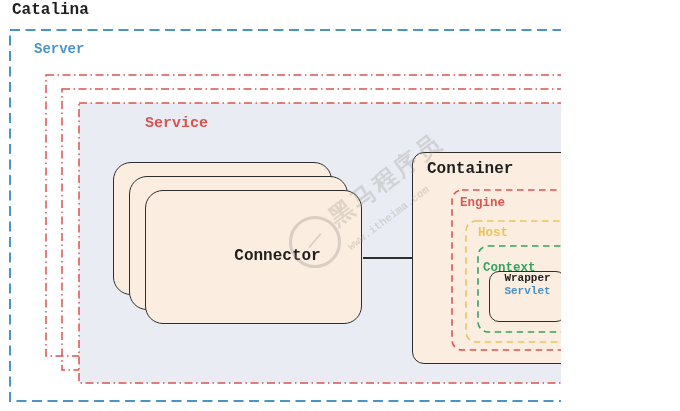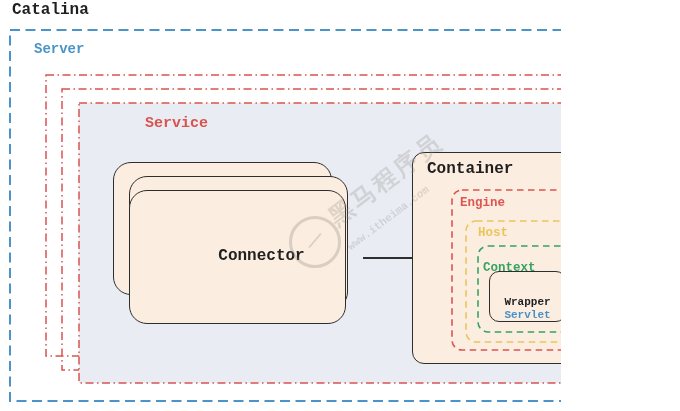--- a/index.html
+++ b/index.html
@@ -22,21 +22,21 @@
 
   .node{
     position:absolute;background:#fbeee0;border:1.5px solid #2e2e2e;
     box-sizing:border-box;
   }
   .connector-box{border-radius:18px;}
   .connector-front{display:flex;align-items:center;justify-content:center;}
   .container-box{border-radius:12px;}
   .wrapper-box{
     border-radius:10px;display:flex;flex-direction:column;
-    align-items:center;justify-content:flex-end;gap:1px;
+    align-items:center;justify-content:flex-start;gap:1px;
   }
   .link-line{position:absolute;left:363px;top:257px;width:49px;height:2px;background:#2e2e2e;}
 
   svg.frame{position:absolute;overflow:visible;}
 
   .watermark{position:absolute;pointer-events:none;}
   .wm-circle{
     position:absolute;left:289px;top:216px;width:46px;height:46px;border-radius:50%;
     border:3px solid rgba(140,134,128,0.30);
     display:flex;align-items:center;justify-content:center;
@@ -69,21 +69,21 @@
   <svg class="frame" style="left:61px;top:88px;" width="557" height="284">
     <rect x="1" y="1" width="554" height="281" fill="none" stroke="#d9534f" stroke-width="1.5" stroke-dasharray="8 3.5 1.5 3.5"></rect>
   </svg>
   <svg class="frame" style="left:78px;top:102px;" width="555" height="283">
     <rect x="1" y="1" width="552" height="280" fill="#e9ecf3" stroke="#d9534f" stroke-width="1.5" stroke-dasharray="8 3.5 1.5 3.5"></rect>
   </svg>
   <div class="lbl service-label">Service</div>
 
   <div class="node connector-box" style="left:113px;top:162px;width:219px;height:133px;"></div>
   <div class="node connector-box" style="left:129px;top:176px;width:219px;height:134px;"></div>
-  <div class="node connector-box connector-front" style="left:129px;top:190px;width:217px;height:134px;padding-left:48px;">
+  <div class="node connector-box connector-front" style="left:145px;top:190px;width:217px;height:134px;padding-left:48px;">
     <span class="connector-label lbl" style="position:static;">Connector</span>
   </div>
 
   <div class="link-line"></div>
 
   <div class="node container-box" style="left:412px;top:152px;width:198px;height:212px;">
     <span class="lbl container-label">Container</span>
   </div>
 
   <svg class="frame" style="left:451px;top:189px;" width="147" height="162">

